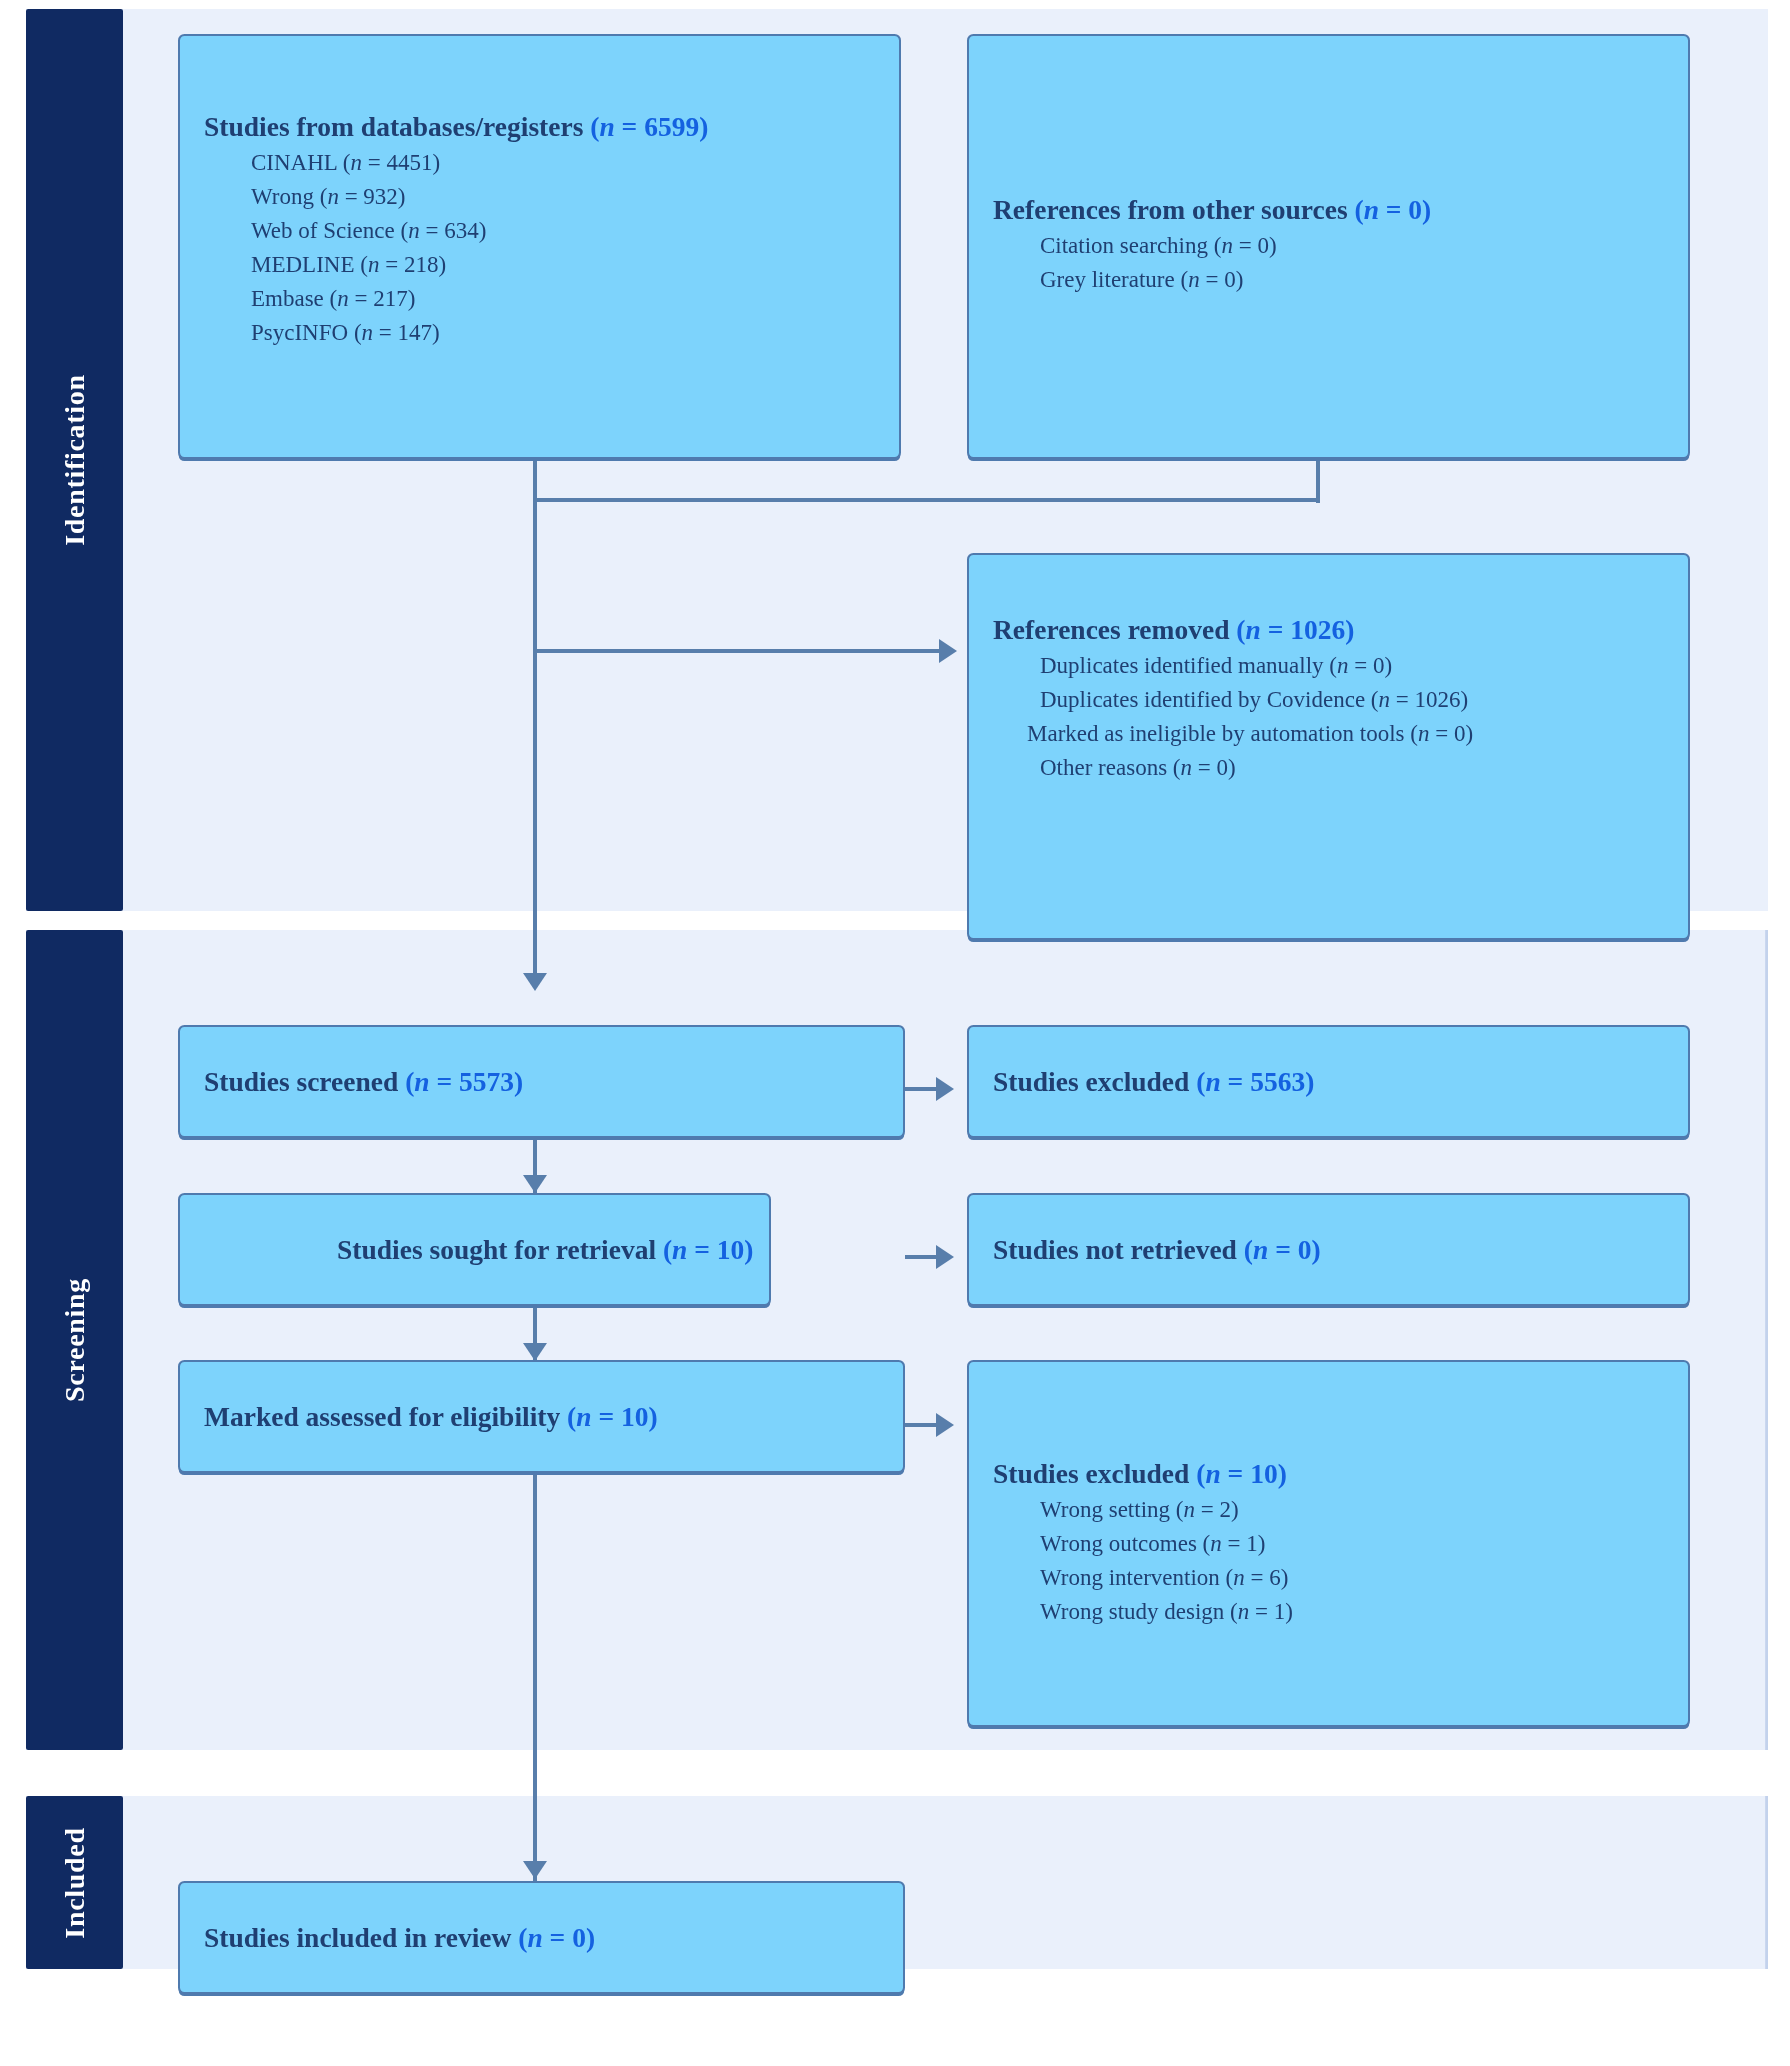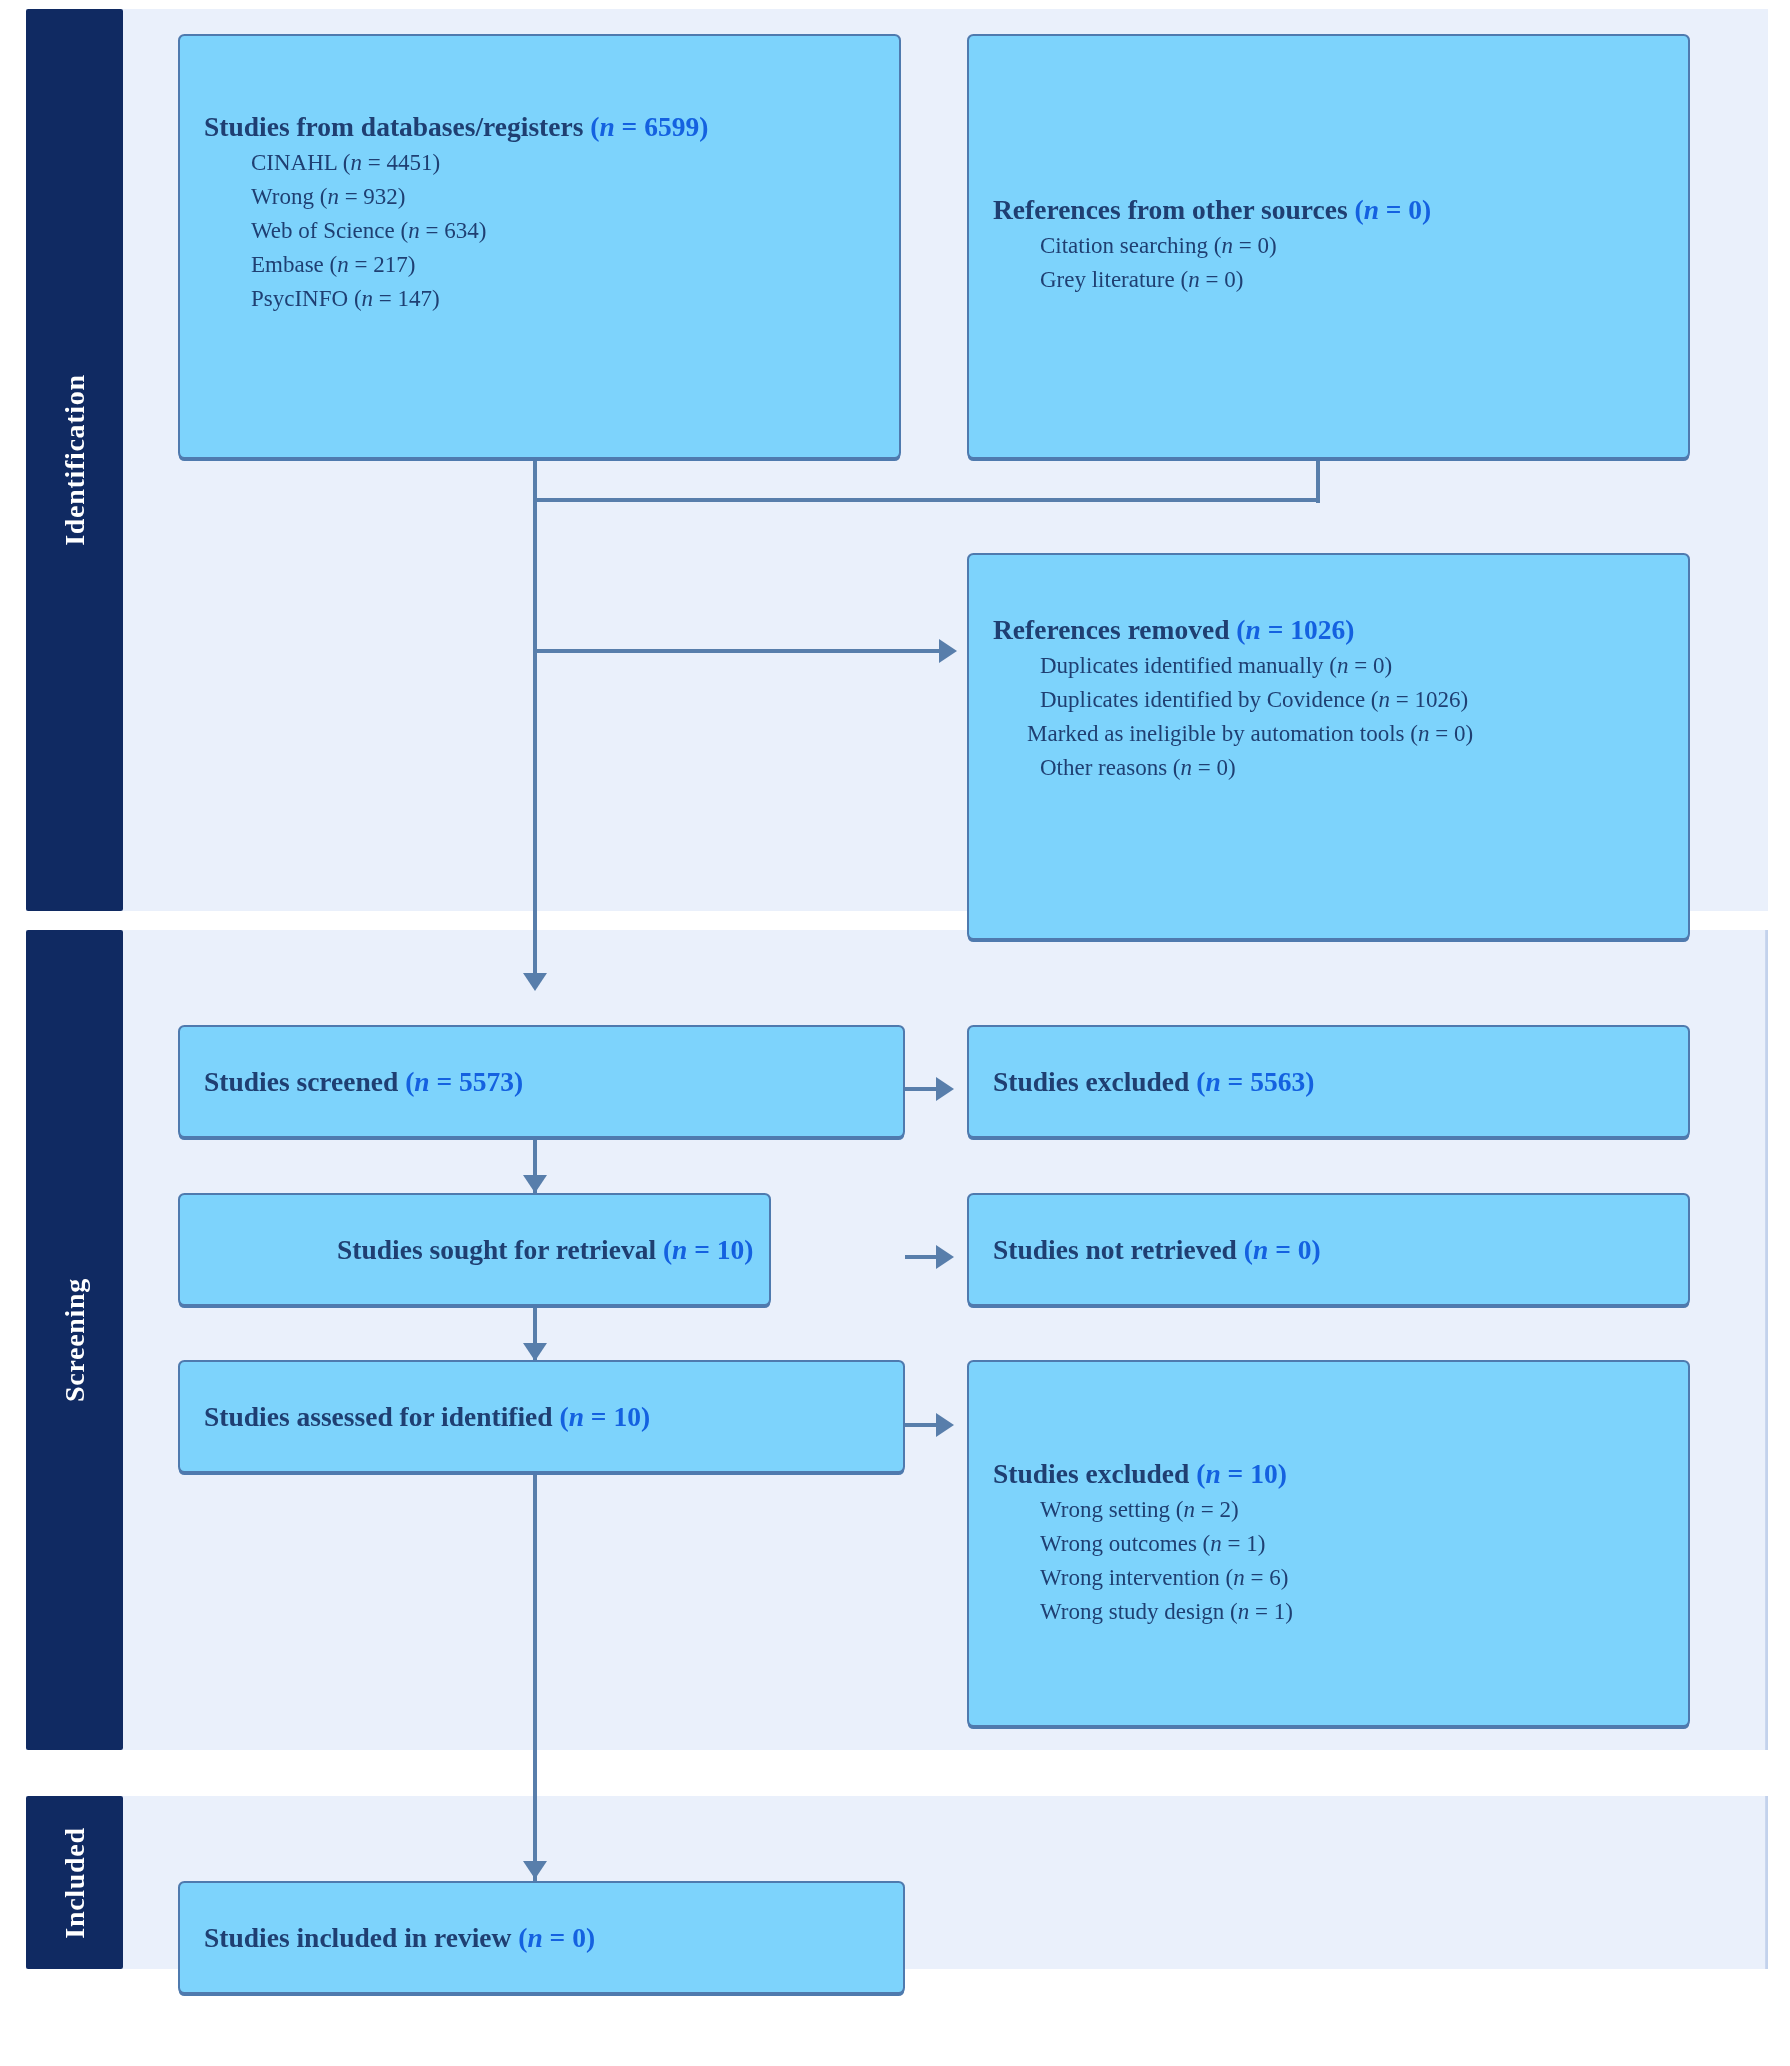--- a/index.html
+++ b/index.html
@@ -116,20 +116,24 @@
       </div>
       <div class="sub">
         <span>Wrong</span>
         <span>(<span class="ni">n</span> = 932)</span>
       </div>
       <div class="sub">
         <span>Web of Science</span>
         <span>(<span class="ni">n</span> = 634)</span>
       </div>
       <div class="sub">
+        <span>MEDLINE</span>
+        <span>(<span class="ni">n</span> = 218)</span>
+      </div>
+      <div class="sub">
         <span>Embase</span>
         <span>(<span class="ni">n</span> = 217)</span>
       </div>
       <div class="sub">
         <span>PsycINFO</span>
         <span>(<span class="ni">n</span> = 147)</span>
       </div>
     </div>
   </div>
 
@@ -198,21 +202,21 @@
 
   <div class="box" style="left:967px;top:1193px;width:723px;height:113px;">
     <div class="inner mid">
       <span class="hdr">Studies not retrieved</span>
       <span class="hdr n">(<span class="ni">n</span> = <span>0</span>)</span>
     </div>
   </div>
 
   <div class="box" style="left:178px;top:1360px;width:727px;height:113px;">
     <div class="inner mid">
-      <span class="hdr">Studies assessed for identified</span>
+      <span class="hdr">Marked assessed for eligibility</span>
       <span class="hdr n">(<span class="ni">n</span> = <span>10</span>)</span>
     </div>
   </div>
 
   <div class="box" style="left:967px;top:1360px;width:723px;height:367px;">
     <div class="inner" style="top:92px;">
       <div class="hdr">
         <span>Studies excluded</span>
         <span class="n">(<span class="ni">n</span> = <span>10</span>)</span>
       </div>

